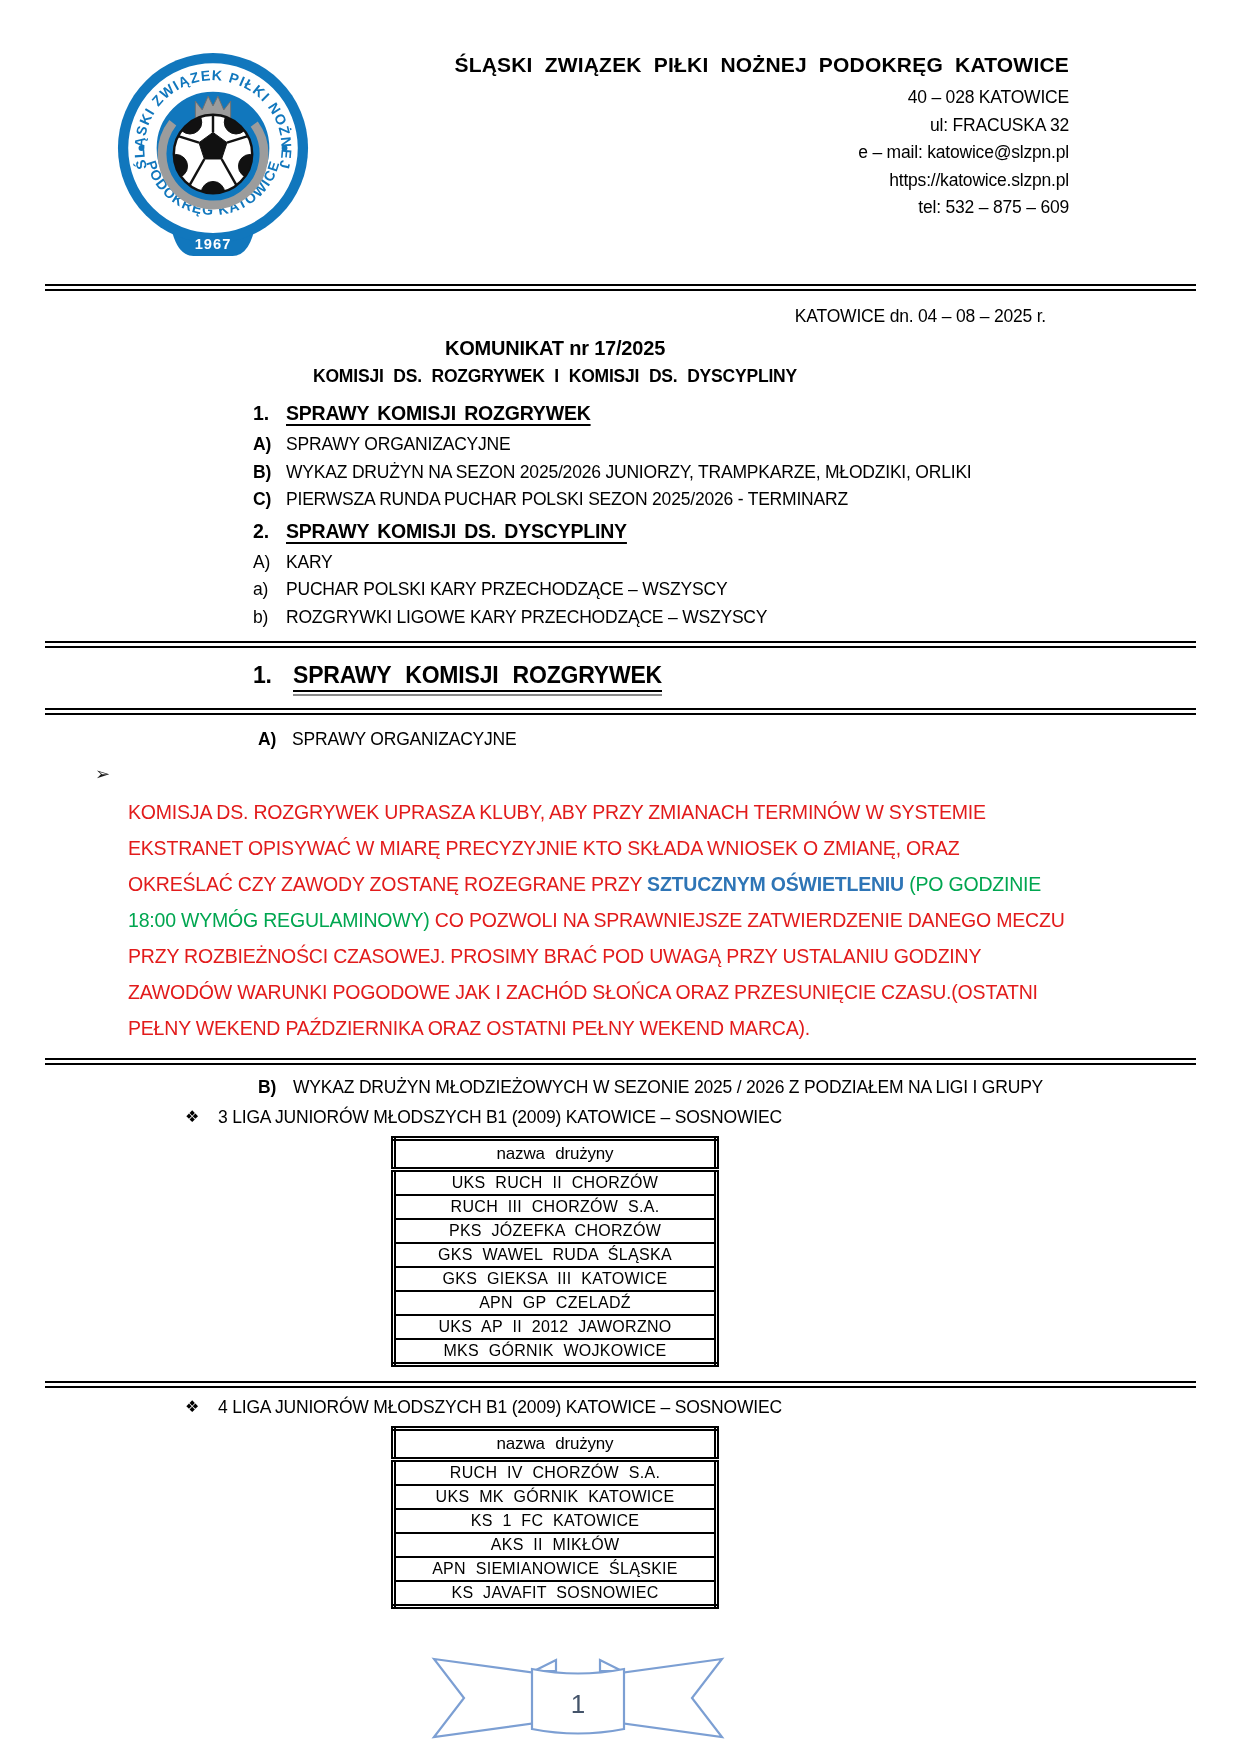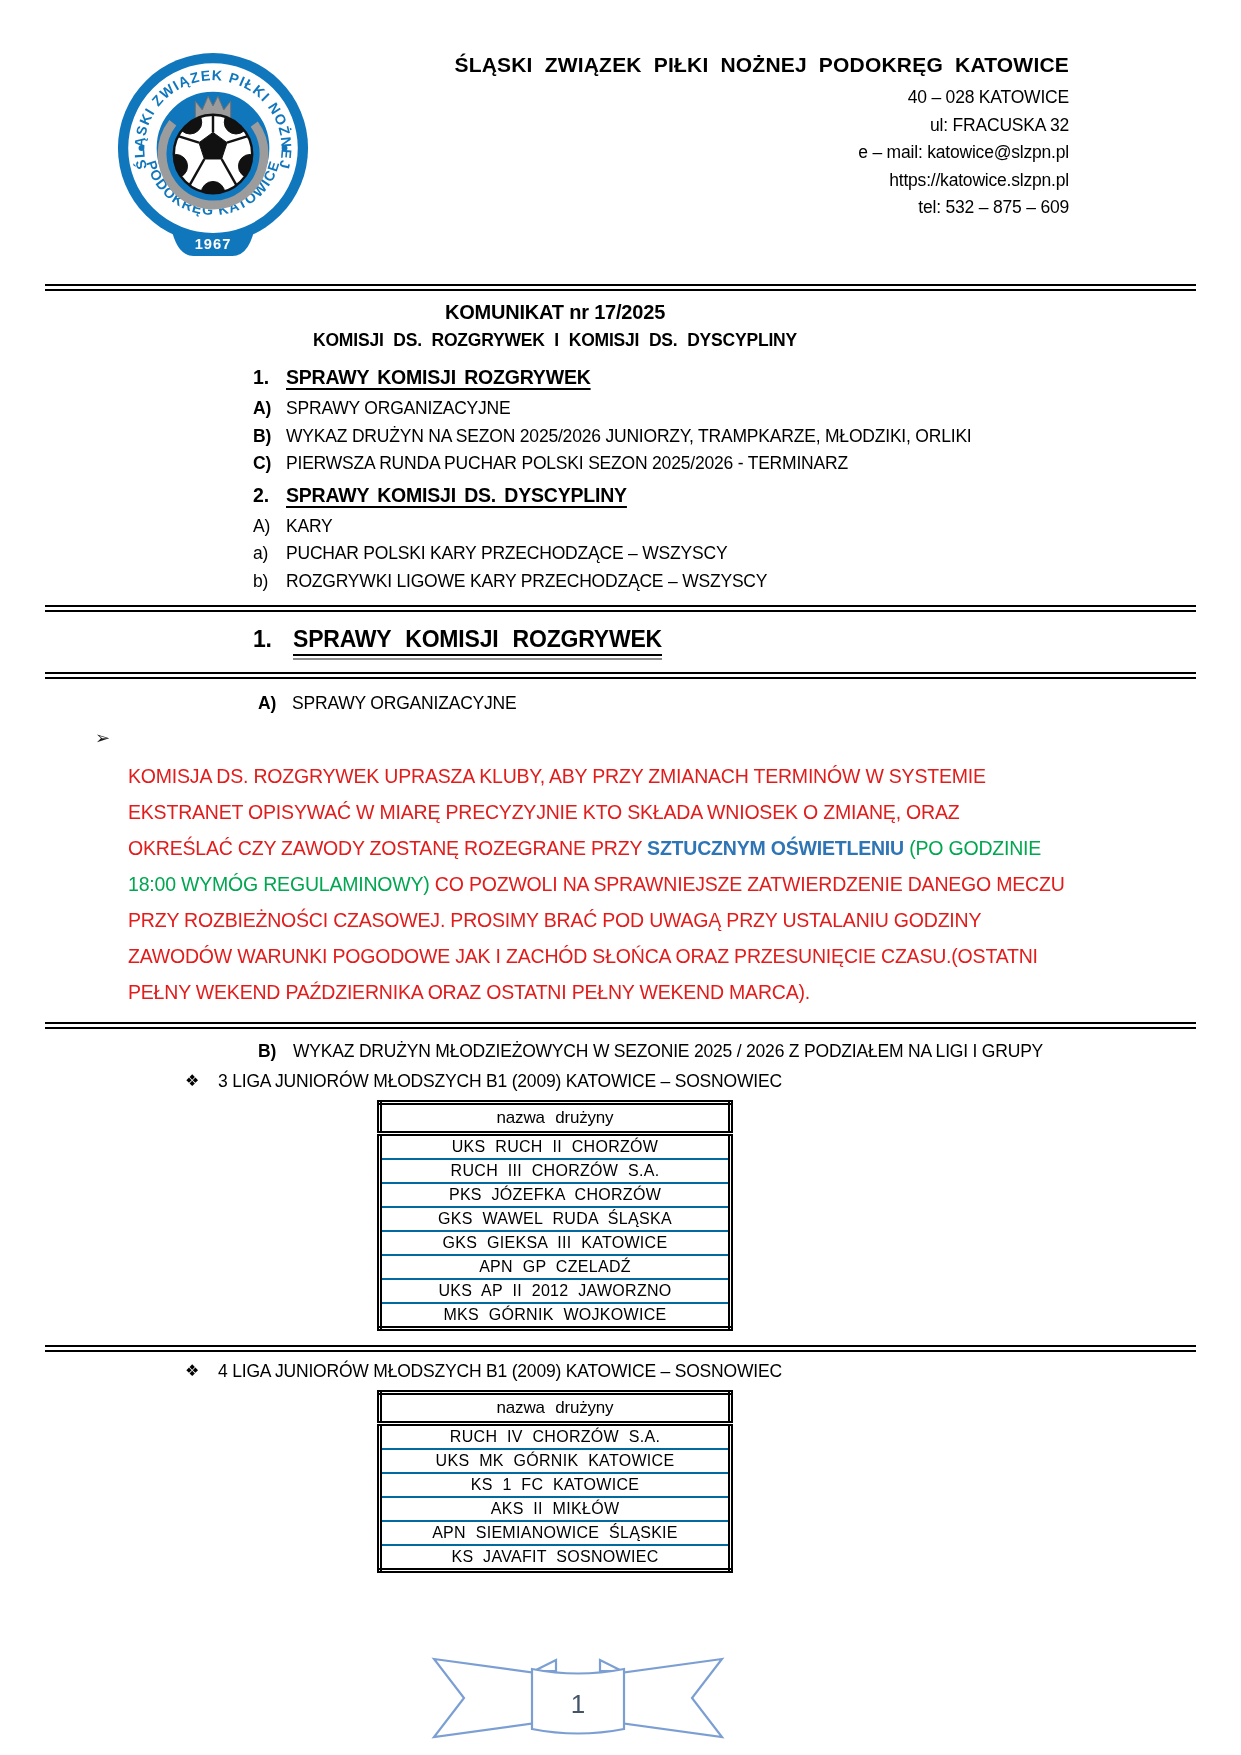--- a/index.html
+++ b/index.html
@@ -44,23 +44,23 @@
   .notice .ntext{width:940px;font-size:19.5px;line-height:36px;letter-spacing:-0.2px;margin-top:36px;}
   .c-red{color:var(--red);}
   .c-green{color:var(--green);}
   .c-blue{color:var(--blue);}
   .bold{font-weight:700;}
   
   .secb{display:flex;margin:12px 0 0 213px;font-size:17.5px;}
   .secb .m{width:35px;flex:none;font-weight:700;}
   .group-title{display:flex;margin:9px 0 0 140px;font-size:17.5px;}
   .group-title .diamond{width:33px;flex:none;font-size:16px;}
-  .team-table{margin:8px auto 0;border-collapse:collapse;border:5px double #000;width:356px;table-layout:fixed;}
+  .team-table{margin:8px auto 0;border-collapse:collapse;border:5px double #000;width:328px;table-layout:fixed;}
   .team-table th{border-bottom:5px double #000;font-weight:400;font-size:17px;padding:3px 6px;word-spacing:6px;}
-  .team-table td{border-top:2px solid #0369a1;text-align:center;font-size:16px;padding:2px 6px;word-spacing:5px;letter-spacing:0.3px;}
+  .team-table td{border-top:2px solid #000000;text-align:center;font-size:16px;padding:2px 6px;word-spacing:5px;letter-spacing:0.3px;}
   .team-table tbody tr:first-child td{border-top:none;}
   
   .footer{position:absolute;left:428px;top:1645px;width:300px;height:104px;}
   .page-num{font-size:26px;fill:var(--banner-text);font-family:"Liberation Sans",sans-serif;}
   .ring-text{font-size:14.5px;font-weight:700;fill:var(--logo-blue);letter-spacing:1.2px;font-family:"Liberation Sans",sans-serif;}
   .logo-year{font-size:15px;font-weight:700;fill:#fff;letter-spacing:1px;font-family:"Liberation Sans",sans-serif;}
 </style>
 </head>
 <body>
 
@@ -111,20 +111,21 @@
           <div class="addr-line">ul: FRACUSKA  32</div>
           <div class="addr-line">e – mail: katowice@slzpn.pl</div>
           <div class="addr-line">https://katowice.slzpn.pl</div>
           <div class="addr-line">tel: 532 – 875 – 609</div>
         </div>
     </div>
   </div>
 
   <div class="hr-double mt22"></div>
 
+  <div class="date-line">KATOWICE dn. 04 – 08 – 2025 r.</div>
 
   <div class="kom narrow">
     <div class="kom-title">KOMUNIKAT nr 17/2025</div>
     <div class="kom-sub">KOMISJI DS. ROZGRYWEK I KOMISJI DS. DYSCYPLINY</div>
   </div>
 
   <div class="toc">
       <div class="toc-row h">
         <span class="m">1.</span>
         <span class="t">SPRAWY KOMISJI  ROZGRYWEK</span>

